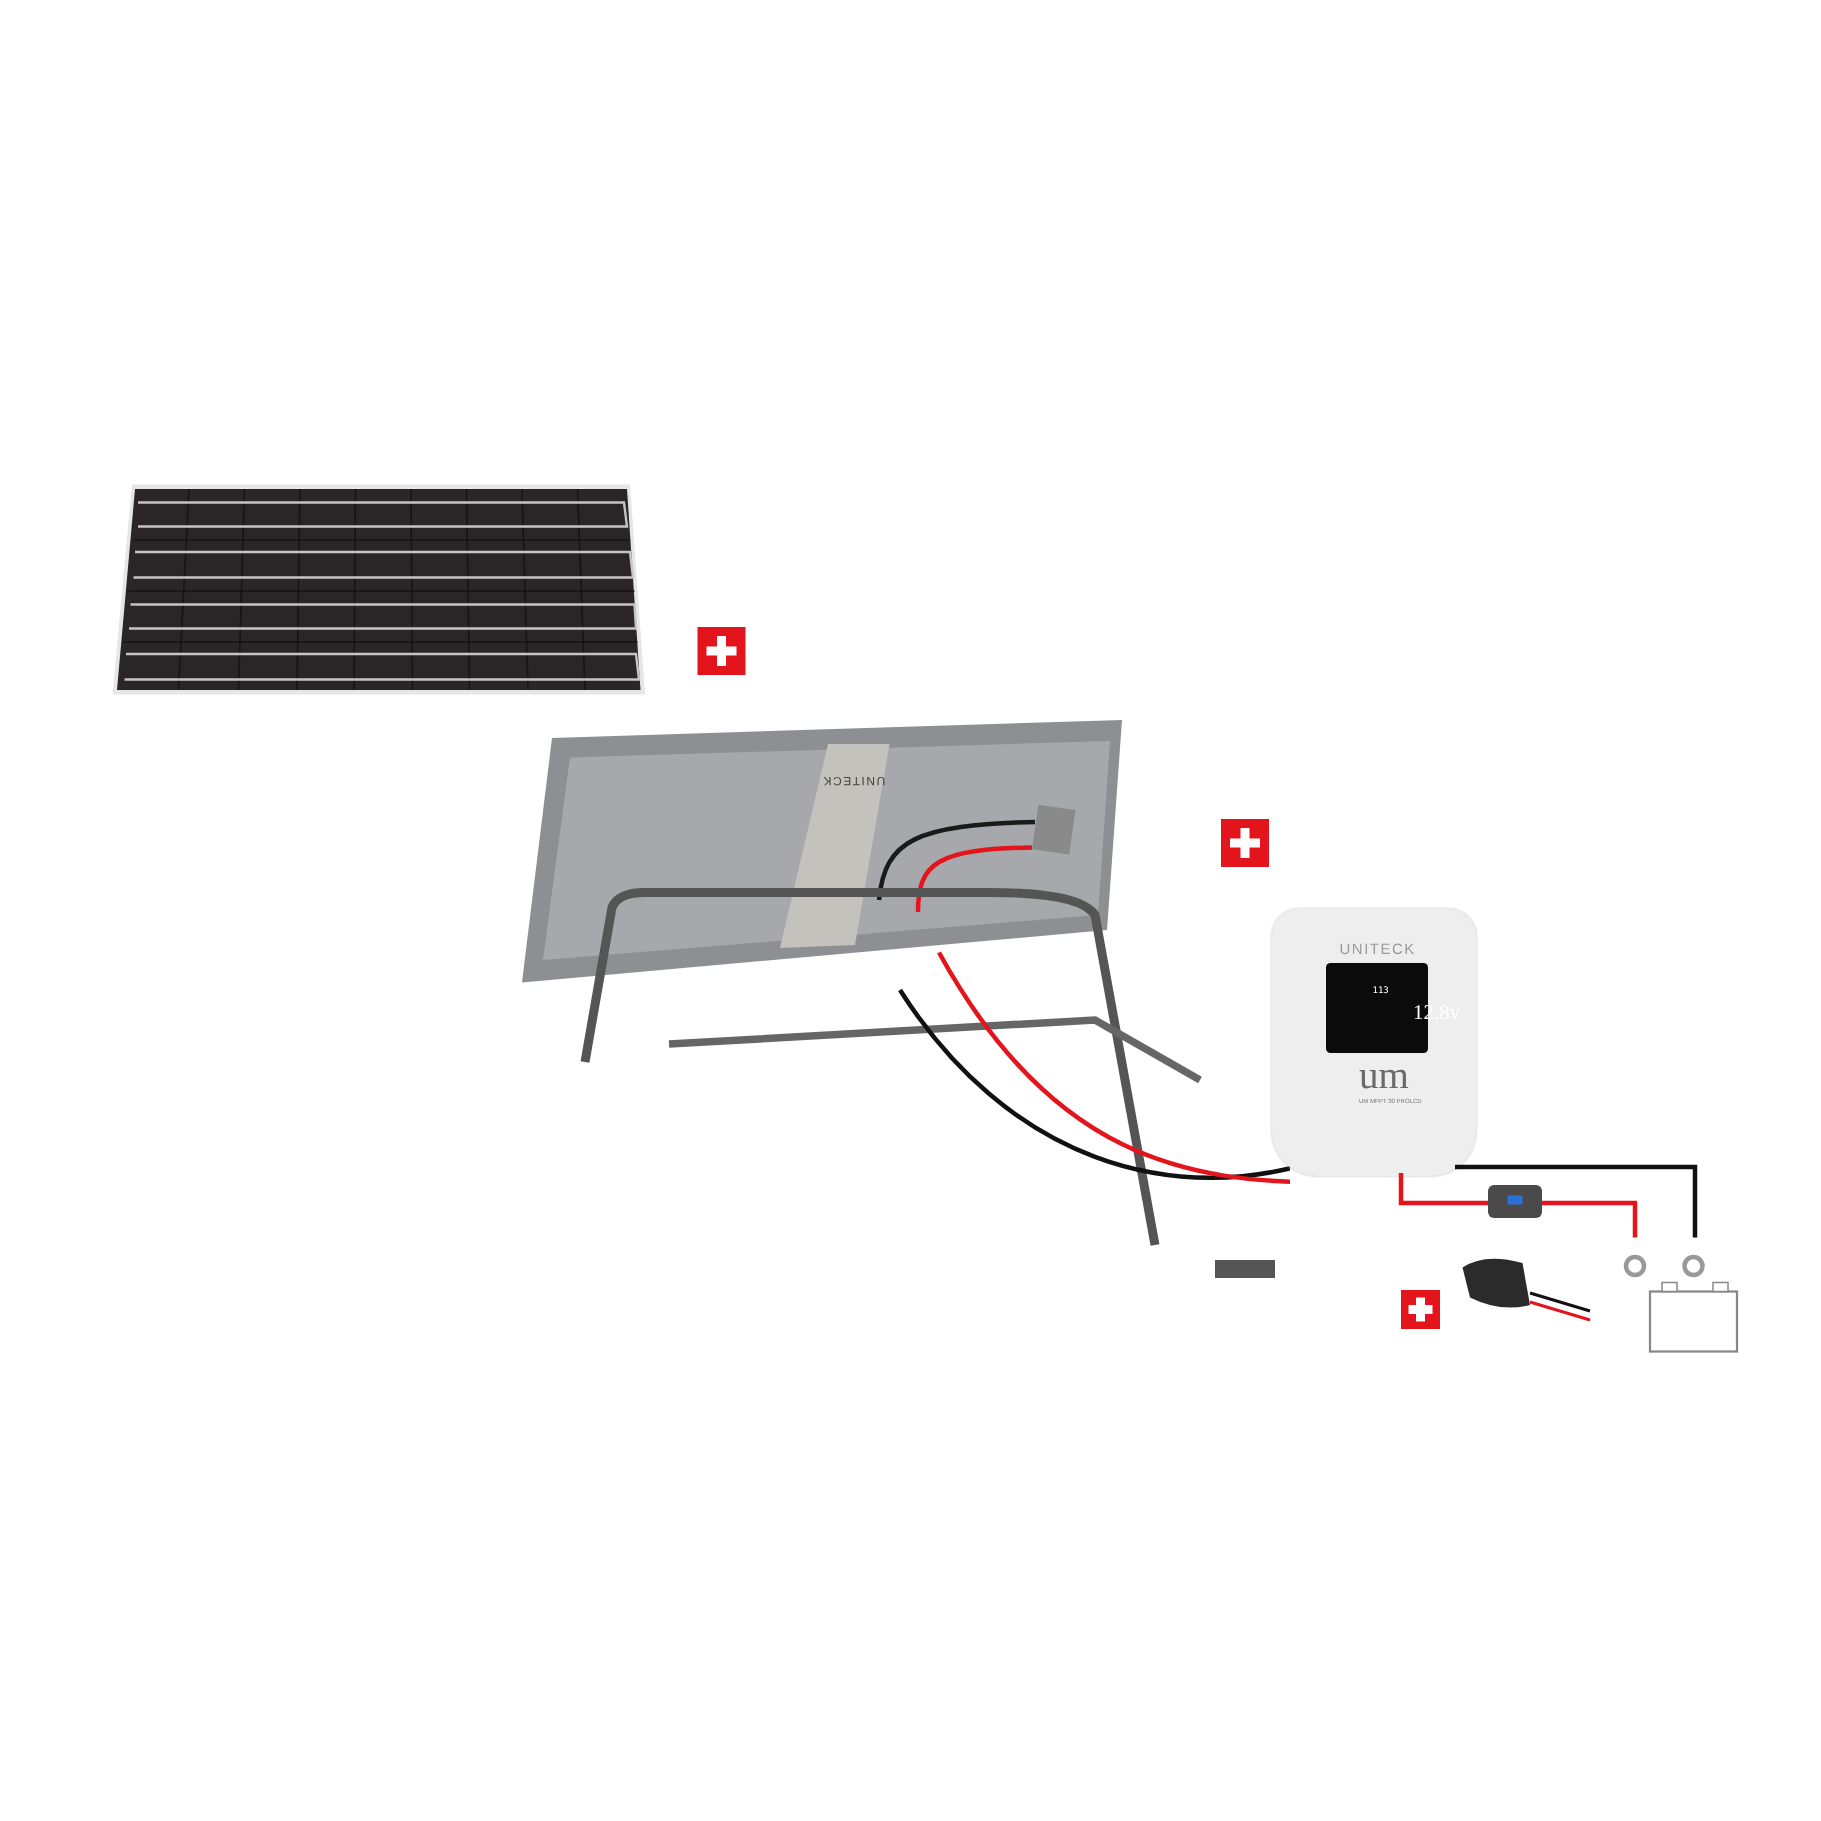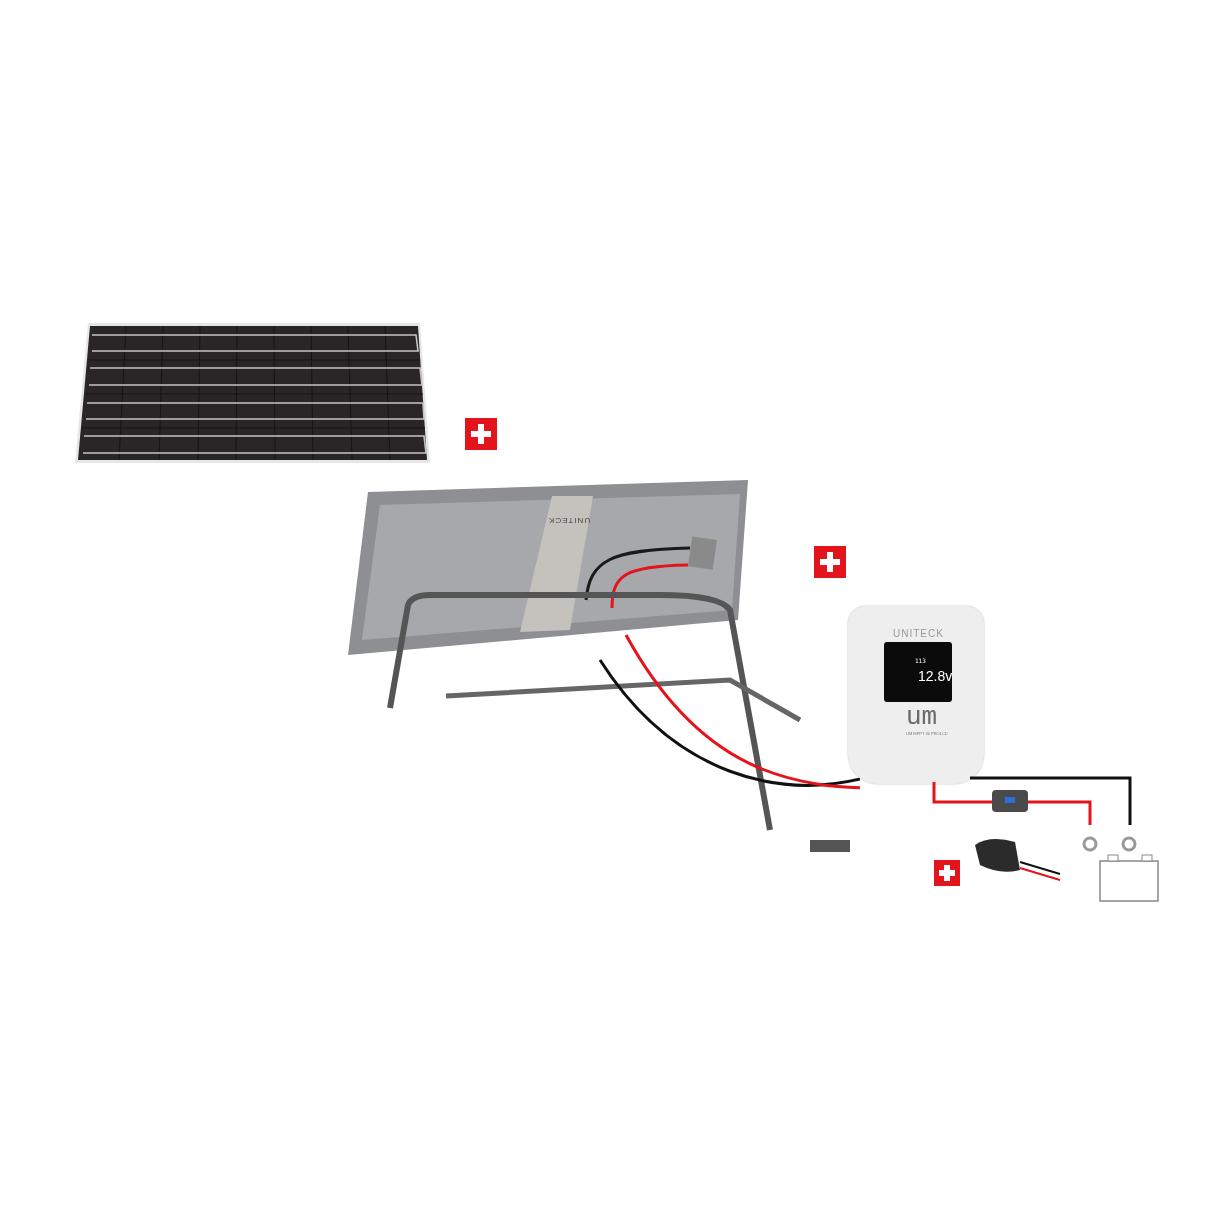--- a/index.html
+++ b/index.html
@@ -4,23 +4,23 @@
 <style>
   html,body{margin:0;padding:0;background:#fff;}
   body{width:1214px;height:1214px;position:relative;overflow:hidden;font-family:"Liberation Sans",sans-serif;}
   .abs{position:absolute;}
   .plus{position:absolute;background:#e3141b;}
   .plus::before,.plus::after{content:"";position:absolute;background:#fff;}
   .plus::before{left:20%;right:20%;top:40%;bottom:40%;}
   .plus::after{top:20%;bottom:20%;left:40%;right:40%;}
   .brand{position:absolute;font-size:10px;color:#9a9a9a;letter-spacing:1px;}
   .lcd{position:absolute;background:#0b0b0b;border-radius:3px;}
-  .lcd-val{position:absolute;color:#fff;font-family:Liberation Sans, sans-serif;font-size:14px;}
+  .lcd-val{position:absolute;color:#fff;font-family:Liberation Serif, serif;font-size:14px;margin-left:24px;}
   .lcd-small{position:absolute;color:#fff;font-family:"DejaVu Sans Mono",monospace;font-size:6px;}
-  .logo-um{position:absolute;color:#6a6a6a;font-size:26px;font-family:Liberation Mono, monospace;}
+  .logo-um{position:absolute;color:#6a6a6a;font-size:26px;font-family:Liberation Serif, serif;}
   .label-sm{position:absolute;color:#777;font-size:4px;}
 </style>
 </head>
 <body>
 
 <svg class="abs" style="left:70px;top:318px" width="370" height="150" viewBox="0 0 370 150">
   <polygon points="18,5 350,5 360,145 5,145" fill="#e6e6e6"></polygon>
   <polygon points="20,8 348,8 357,142 8,142" fill="#2a2627"></polygon>
   <g stroke="#151313" stroke-width="1">
     <line x1="56" y1="8" x2="49" y2="142"></line>

